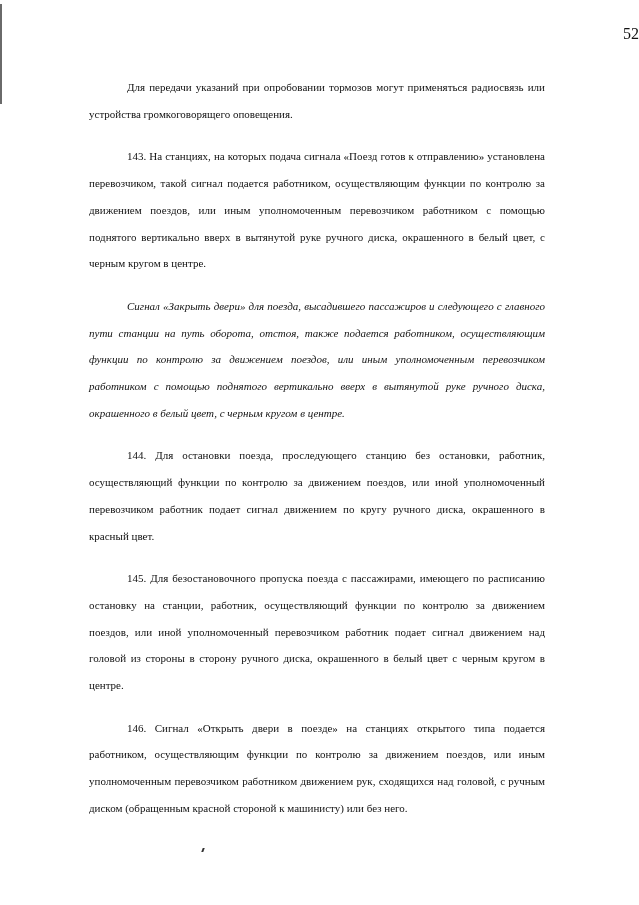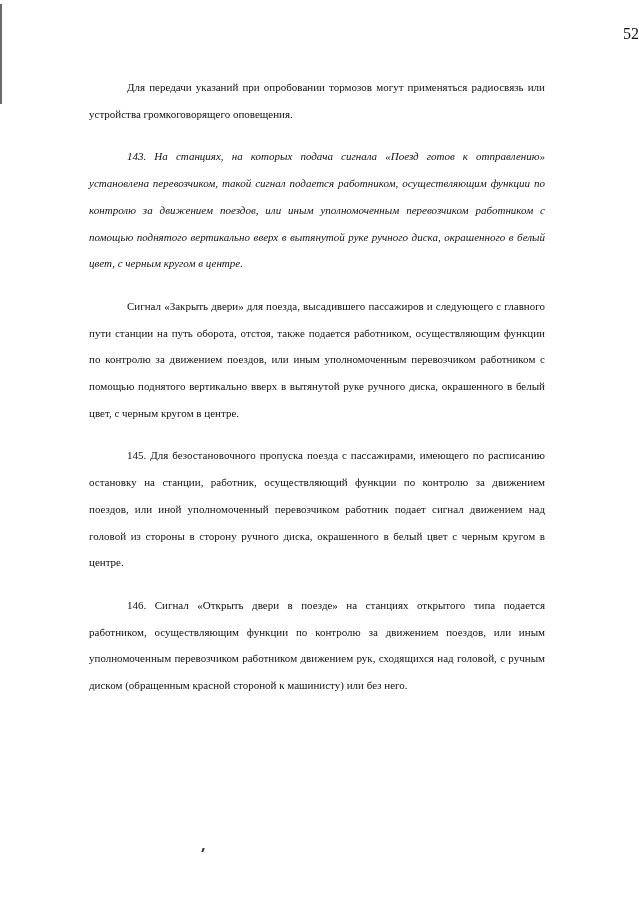--- a/index.html
+++ b/index.html
@@ -42,22 +42,22 @@
       margin: 16px;
       font-size: 11px;
       line-height: 26.7px;
       text-align: justify;
       text-indent: 38px;
       word-spacing: 0px;
     }
     .para + .para {
       margin-top: 4px;
     }
-    .p-143 { margin-top: 2px !important; font-style: italic; }
-    .p-signal { margin-top: 7px !important; }
+    .p-143 { margin-top: 2px !important; }
+    .p-signal { margin-top: 7px !important; font-style: italic; }
     .p-144 { margin-top: 6px !important; }
     .p-145 { margin-top: 5px !important; }
     .p-146 { margin-top: 6px !important; }
 
     .speck {
       position: absolute;
       width: 2px;
       height: 4px;
       background: #333;
       transform: skewX(-20deg);
@@ -67,17 +67,18 @@
 <body>
 
 <div class="scan-edge"></div>
 
 <div class="page-number">52</div>
 
 <div class="content">
   <p class="para p-intro">Для передачи указаний при опробовании тормозов могут применяться радиосвязь или устройства громкоговорящего оповещения.</p>
   <p class="para p-143">143. На станциях, на которых подача сигнала «Поезд готов к отправлению» установлена перевозчиком, такой сигнал подается работником, осуществляющим функции по контролю за движением поездов, или иным уполномоченным перевозчиком работником с помощью поднятого вертикально вверх в вытянутой руке ручного диска, окрашенного в белый цвет, с черным кругом в центре.</p>
   <p class="para p-signal">Сигнал «Закрыть двери» для поезда, высадившего пассажиров и следующего с главного пути станции на путь оборота, отстоя, также подается работником, осуществляющим функции по контролю за движением поездов, или иным уполномоченным перевозчиком работником с помощью поднятого вертикально вверх в вытянутой руке ручного диска, окрашенного в белый цвет, с черным кругом в центре.</p>
+  <p class="para p-144">144. Для остановки поезда, проследующего станцию без остановки, работник, осуществляющий функции по контролю за движением поездов, или иной уполномоченный перевозчиком работник подает сигнал движением по кругу ручного диска, окрашенного в красный цвет.</p>
   <p class="para p-145">145. Для безостановочного пропуска поезда с пассажирами, имеющего по расписанию остановку на станции, работник, осуществляющий функции по контролю за движением поездов, или иной уполномоченный перевозчиком работник подает сигнал движением над головой из стороны в сторону ручного диска, окрашенного в белый цвет с черным кругом в центре.</p>
   <p class="para p-146">146. Сигнал «Открыть двери в поезде» на станциях открытого типа подается работником, осуществляющим функции по контролю за движением поездов, или иным уполномоченным перевозчиком работником движением рук, сходящихся над головой, с ручным диском (обращенным красной стороной к машинисту) или без него.</p>
 </div>
 
 <div class="speck" style="left:202px; top:848px;"></div>
 
 </body></html>

